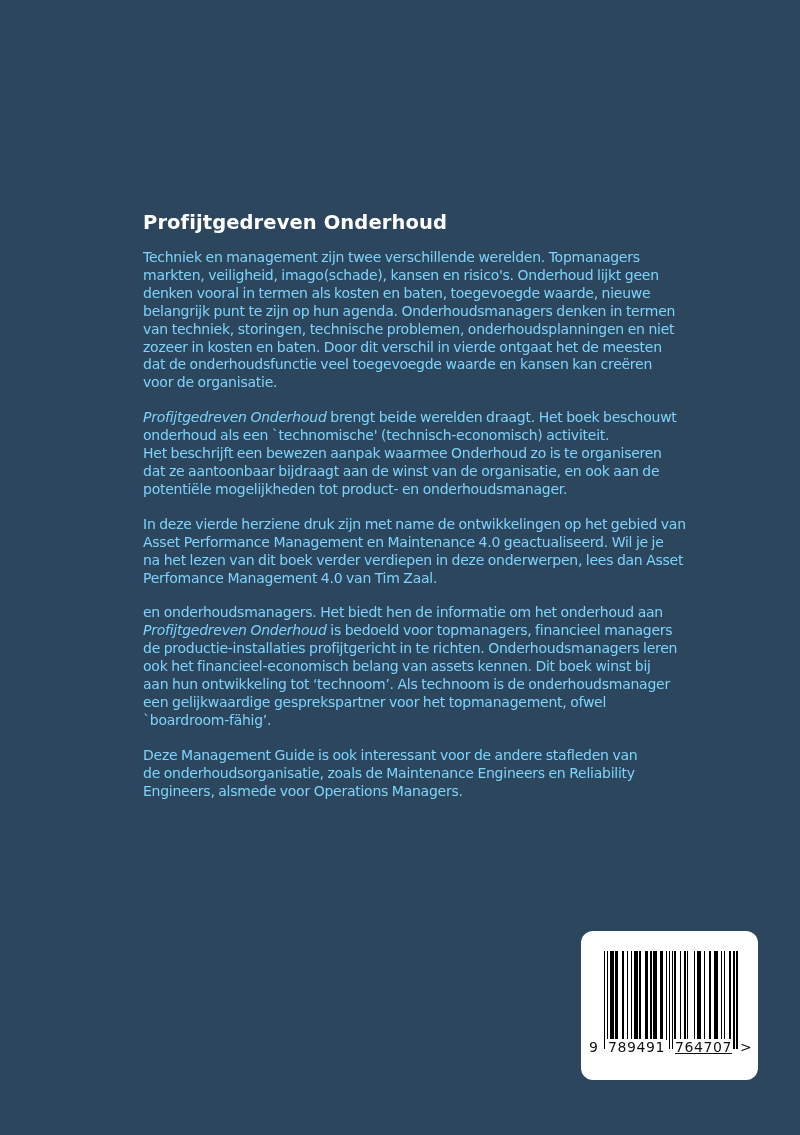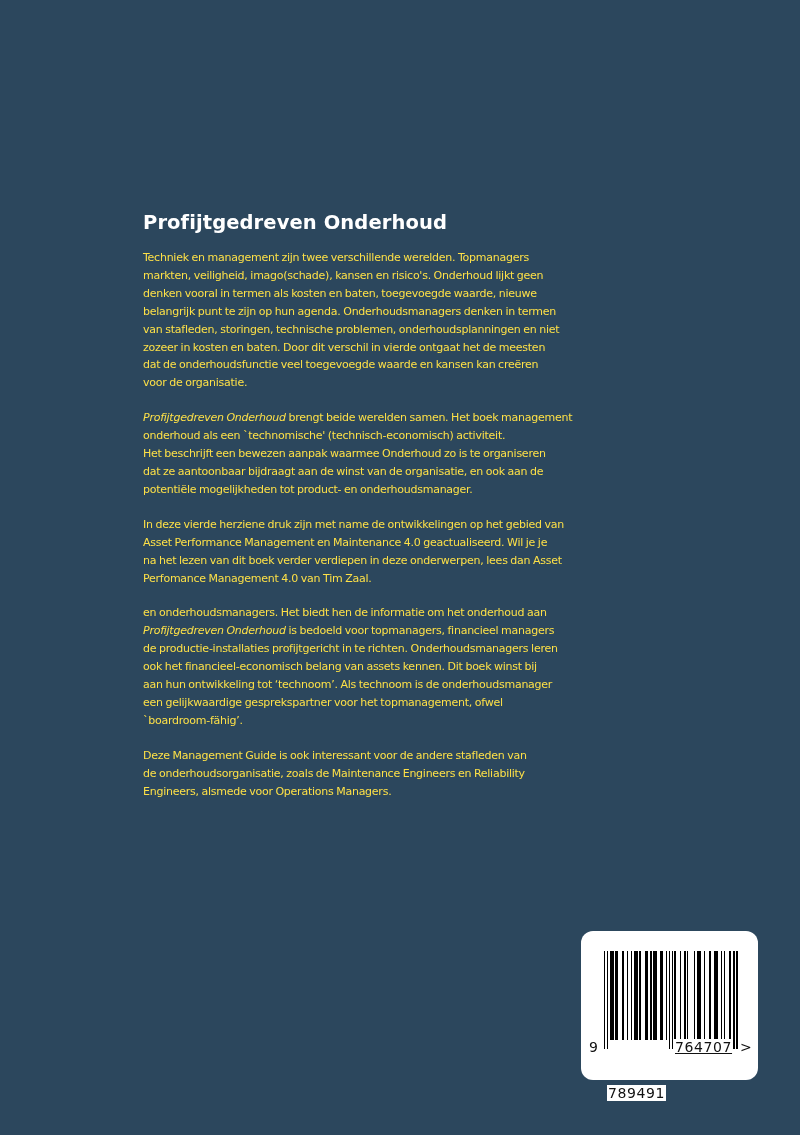--- a/index.html
+++ b/index.html
@@ -25,26 +25,26 @@
     .title {
       font-family: "DejaVu Sans", sans-serif;
       font-weight: bold;
       font-size: 19.5px;
       color: #ffffff;
       margin: 0 0 13px 0;
       letter-spacing: 0.1px;
       line-height: 26px;
     }
     .para {
-      font-size: 11px;
+      font-size: 14px;
       line-height: 17.9px;
       margin: 0 0 17px 0;
       letter-spacing: -0.25px;
       word-spacing: -0.5px;
-      color: #fde047;
+      color: #7dd3fc;
     }
     .para .line { display: block; white-space: nowrap; }
     .para em { font-style: italic; }
 
     .barcode-box {
       position: absolute;
       left: 581px;
       top: 931px;
       width: 177px;
       height: 149px;
@@ -81,28 +81,28 @@
 <body>
 
 <div class="content">
   <h1 class="title">Profijtgedreven Onderhoud</h1>
 
   <p class="para">
     <span class="line">Techniek en management zijn twee verschillende werelden. Topmanagers</span>
     <span class="line">markten, veiligheid, imago(schade), kansen en risico's. Onderhoud lijkt geen</span>
     <span class="line">denken vooral in termen als kosten en baten, toegevoegde waarde, nieuwe</span>
     <span class="line">belangrijk punt te zijn op hun agenda. Onderhoudsmanagers denken in termen</span>
-    <span class="line">van stafleden, storingen, technische problemen, onderhoudsplanningen en niet</span>
+    <span class="line">van techniek, storingen, technische problemen, onderhoudsplanningen en niet</span>
     <span class="line">zozeer in kosten en baten. Door dit verschil in vierde ontgaat het de meesten</span>
     <span class="line">dat de onderhoudsfunctie veel toegevoegde waarde en kansen kan creëren</span>
     <span class="line">voor de organisatie.</span>
   </p>
 
   <p class="para">
-    <span class="line"><em>Profijtgedreven Onderhoud</em><span> brengt beide werelden samen. Het boek management</span></span>
+    <span class="line"><em>Profijtgedreven Onderhoud</em><span> brengt beide werelden draagt. Het boek beschouwt</span></span>
     <span class="line">onderhoud als een `technomische' (technisch-economisch) activiteit.</span>
     <span class="line">Het beschrijft een bewezen aanpak waarmee Onderhoud zo is te organiseren</span>
     <span class="line">dat ze aantoonbaar bijdraagt aan de winst van de organisatie, en ook aan de</span>
     <span class="line">potentiële mogelijkheden tot product- en onderhoudsmanager.</span>
   </p>
 
   <p class="para">
     <span class="line">In deze vierde herziene druk zijn met name de ontwikkelingen op het gebied van</span>
     <span class="line">Asset Performance Management en  Maintenance 4.0 geactualiseerd. Wil je je</span>
     <span class="line">na het lezen van dit boek verder verdiepen in deze onderwerpen, lees dan Asset</span>
@@ -183,17 +183,17 @@
       <div class="bar" style="width: 1.41053px;"></div>
       <div class="gap" style="width: 4.23158px;"></div>
       <div class="bar" style="width: 1.41053px;"></div>
       <div class="gap" style="width: 2.82105px;"></div>
       <div class="bar long" style="width: 1.41053px;"></div>
       <div class="gap" style="width: 1.41053px;"></div>
       <div class="bar long" style="width: 1.41053px;"></div>
     </div>
   <div class="digits">
     <span style="left:0px;">9</span>
-    <span style="left:19px; letter-spacing:0.6px;margin-top:46px;">789491</span>
+    <span style="left:19px; letter-spacing:0.6px;">789491</span>
     <span style="left:86px; letter-spacing:0.6px;text-decoration:underline;">764707</span>
     <span style="left:151px;">&gt;</span>
   </div>
 </div>
 
 </body></html>

